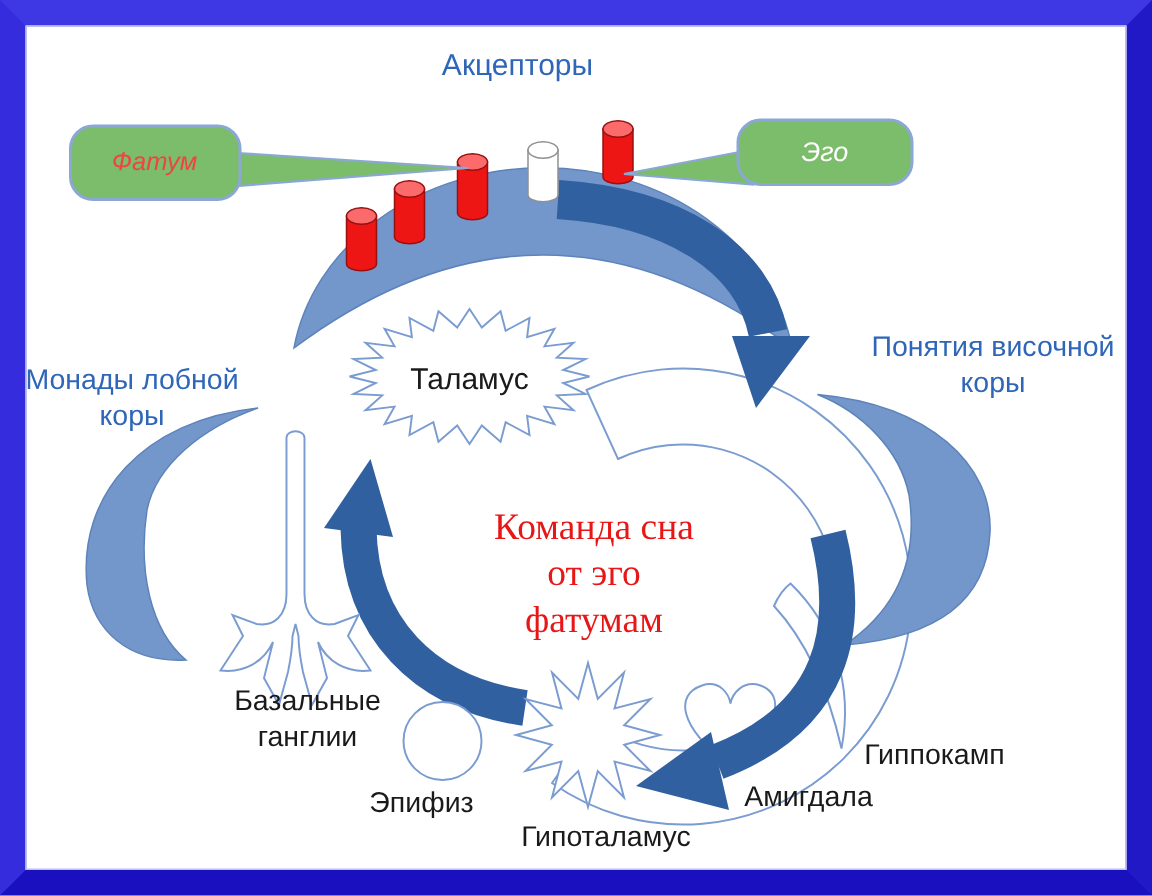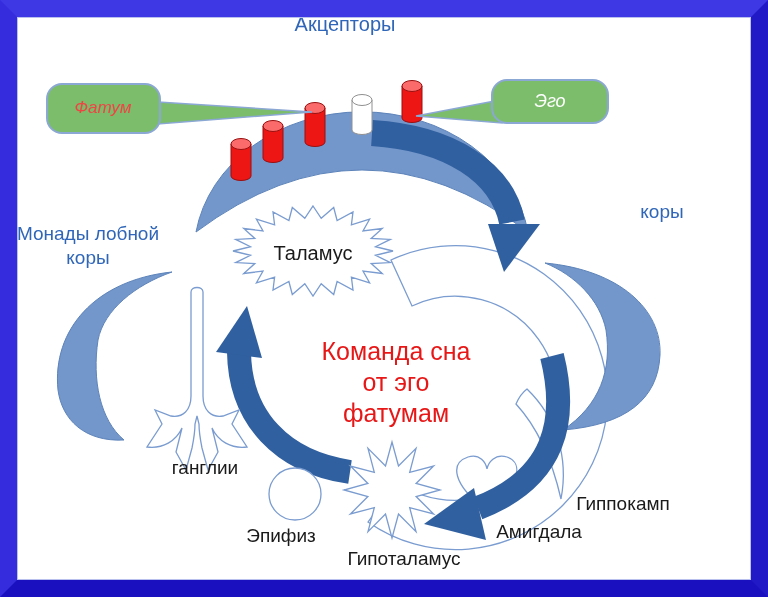--- a/index.html
+++ b/index.html
@@ -15,23 +15,23 @@
   }
   .frame-inner-line{
     position:absolute;inset:17px;box-sizing:border-box;pointer-events:none;z-index:31;
     border:1px solid #b9c0ee;
   }
   svg.scene{position:absolute;left:0;top:0;z-index:5;}
   .lbl{
     position:absolute;transform:translateX(-50%);text-align:center;
     white-space:nowrap;z-index:20;
   }
-  .blue{color:#2f66b8;font-size:20px;line-height:24px;}
+  .blue{color:#2f66b8;font-size:20px;line-height:24px;margin-top:20px;}
   .blk{color:#1a1a1a;font-size:19px;line-height:24px;text-align:center;}
-  .red-msg{color:#e81717;font-size:25px;line-height:31px;}
+  .red-msg{color:#e81717;font-size:25px;line-height:31px;font-family:Liberation Serif, serif;}
   .fatum-txt{color:#ef4444;font-size:17px;line-height:20px;font-style:italic;}
   .ego-txt{color:#ffffff;font-size:18px;line-height:20px;font-style:italic;}
 </style>
 </head>
 <body>
 
 <svg class="scene" width="768" height="597" viewBox="0 0 768 597">
 
   <path d="M 391 260 A 152 152 0 1 1 368 522 L 397 482 A 102 102 0 1 0 412 306 Z" fill="#ffffff" stroke-width="1.3" stroke="#7a9cd0"></path>
 
@@ -117,32 +117,34 @@
 <div class="lbl fatum-txt" style="left:103px;top:98px">Фатум</div>
 
 <div class="lbl ego-txt" style="left:550px;top:91px">Эго</div>
 
 <div class="lbl blue" style="left:88px;top:222px;font-size:19px">
   <div>Монады лобной</div>
   <div>коры</div>
 </div>
 
 <div class="lbl blue" style="left:662px;top:200px;font-size:19px">
+  <div>Понятия височной</div>
   <div>коры</div>
 </div>
 
 <div class="lbl blk" style="left:313px;top:241px;font-size:20px">Таламус</div>
 
 <div class="lbl red-msg" style="left:396px;top:336px">
   <div>Команда сна</div>
   <div>от эго</div>
   <div>фатумам</div>
 </div>
 
 <div class="lbl blk" style="left:205px;top:456px">
+  <div>Базальные</div>
   <div>ганглии</div>
 </div>
 
 <div class="lbl blk" style="left:281px;top:524px">Эпифиз</div>
 
 <div class="lbl blk" style="left:404px;top:547px">Гипоталамус</div>
 
 <div class="lbl blk" style="left:539px;top:520px">Амигдала</div>
 
 <div class="lbl blk" style="left:623px;top:492px">Гиппокамп</div>

